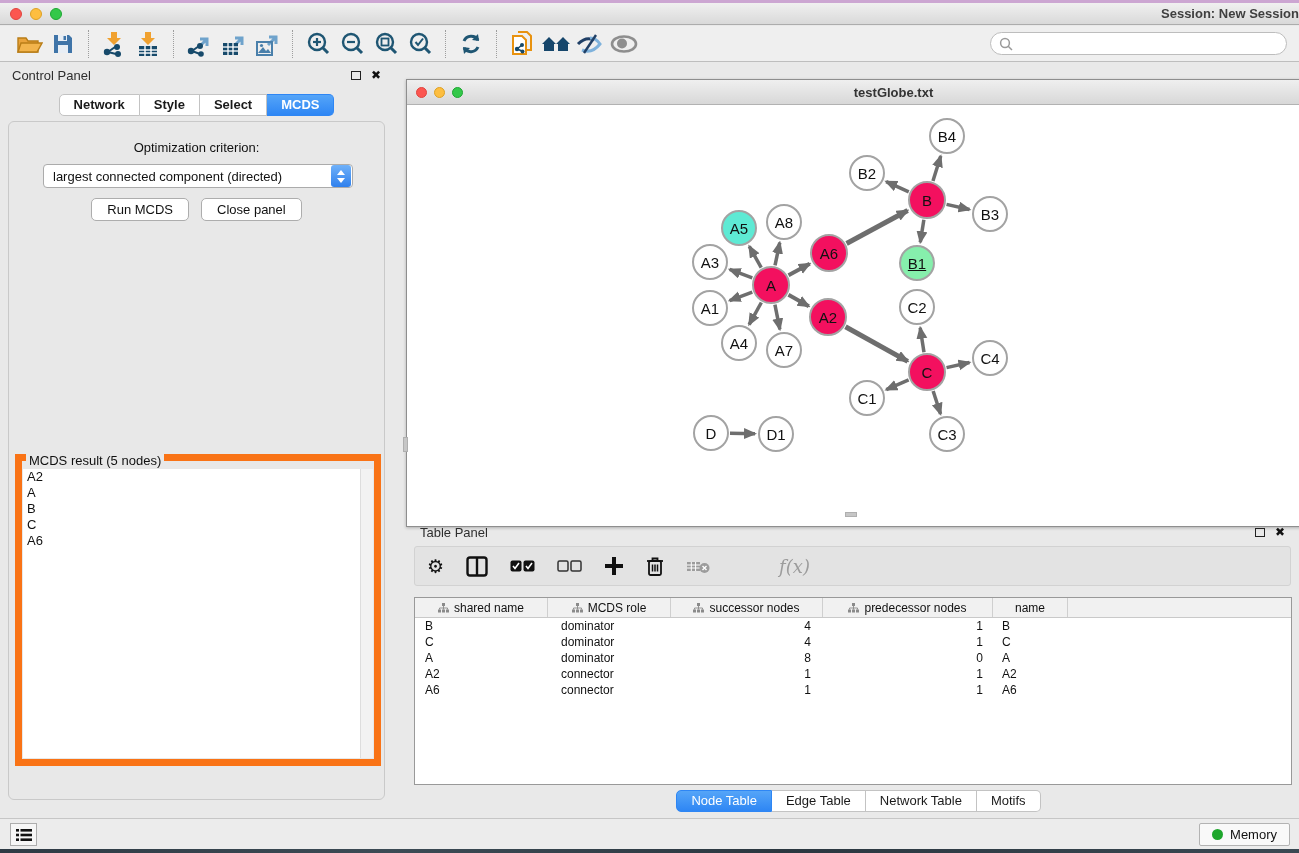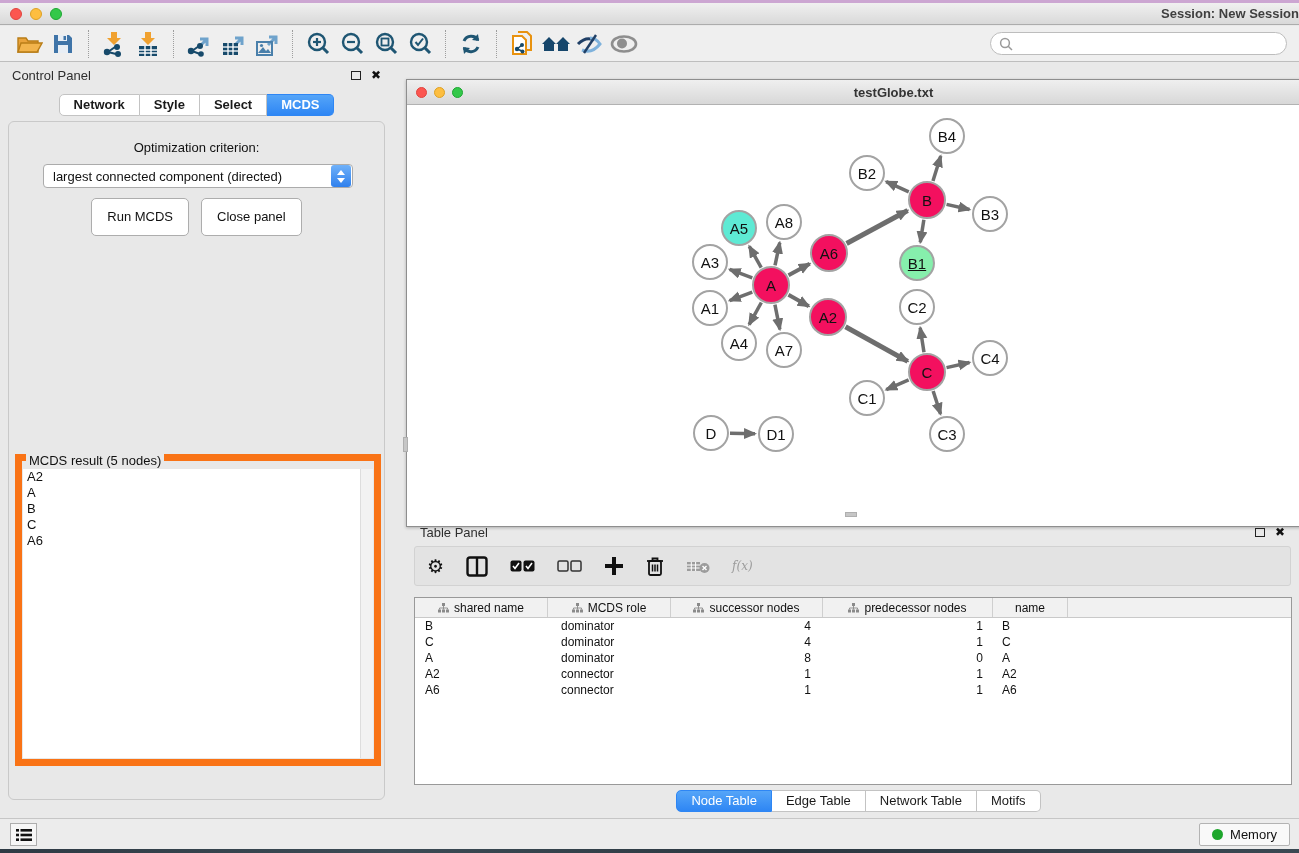--- a/index.html
+++ b/index.html
@@ -46,21 +46,21 @@
   .opt-label { text-align:center; font-size:13px; color:#111; margin-top:18px; }
   .selectbox { position:absolute; left:34px; top:42px; width:310px; height:24px; background:#FFF;
     border:1px solid #ABABAB; border-radius:4px; display:flex; align-items:center; }
   .selectbox .selval { flex:1; font-size:13px; color:#111; padding-left:9px; white-space:nowrap; }
   .stepper { width:20px; height:22px; background:linear-gradient(#6FB1F9,#2F80ED); border-radius:3px;
     margin-right:1px; display:flex; flex-direction:column; align-items:center; justify-content:center; gap:3px; }
   .tri-up { width:0; height:0; border-left:4px solid transparent; border-right:4px solid transparent; border-bottom:5px solid #FFF; }
   .tri-dn { width:0; height:0; border-left:4px solid transparent; border-right:4px solid transparent; border-top:5px solid #FFF; }
   .btn-row { position:absolute; left:0; top:76px; width:100%; display:flex; justify-content:center; gap:12px; }
   .pushbtn { font-size:13px; color:#111; background:#FFF; border:1px solid #ADADAD; border-radius:5px;
-    padding:3px 15px 4px; height:38px; font-family:"Liberation Sans",sans-serif; }
+    padding:3px 15px 4px; height:23px; font-family:"Liberation Sans",sans-serif; }
 
   .result-box { position:absolute; left:6px; top:332px; width:366px; height:312px; border:7px solid #f97316; }
   .result-legend { position:absolute; left:4px; top:-8px; background:#E8E8E8; font-size:13px; color:#111; padding:0 3px; }
   .result-list { position:absolute; left:1px; top:8px; right:1px; bottom:1px; background:#FFF; overflow:hidden; }
   .result-scroll { position:absolute; right:0; top:0; width:13px; height:100%; background:#F2F2F2; border-left:1px solid #DDD; }
   .result-item { font-size:13px; color:#111; line-height:16px; padding-left:4px; }
 
   
   #network-window { position:absolute; left:406px; top:79px; width:975px; height:448px;
     background:#FFF; border:1px solid #8E8E8E; box-shadow:0 1px 3px rgba(0,0,0,.25); }
@@ -76,21 +76,21 @@
   .resize-grip { position:absolute; right:2px; bottom:2px; width:13px; height:13px;
     background:repeating-linear-gradient(135deg,transparent 0 3px,#ABABAB 3px 4px); }
   .v-grip { position:absolute; left:403px; top:437px; width:5px; height:15px; background:#C6C6C6; border:1px solid #AFAFAF; }
   .h-grip { position:absolute; left:845px; top:512px; width:12px; height:5px; background:#C6C6C6; border:1px solid #AFAFAF; }
 
   
   #table-panel { position:absolute; left:406px; top:519px; width:893px; height:296px; }
   .tp-toolbar { position:absolute; left:8px; top:27px; width:877px; height:40px; background:#E3E3E3;
     border:1px solid #D2D2D2; border-radius:3px; display:flex; align-items:center; padding:0 12px; gap:22px; }
   .tp-ic { display:flex; align-items:center; justify-content:center; }
-  .fx-label { font-family:"DejaVu Serif",serif; font-style:italic; font-size:12px; color:#9C9C9C; }
+  .fx-label { font-family:"DejaVu Serif",serif; font-style:italic; font-size:18px; color:#9C9C9C;margin-left:47px; }
   .gear-glyph { font-family:"DejaVu Sans",sans-serif; font-size:19px; color:#111; line-height:1; }
 
   .node-table { position:absolute; left:8px; top:78px; width:878px; height:188px; background:#FFF; border:1px solid #999; }
   .nt-header { display:flex; height:20px; background:#F1F1F1; border-bottom:1px solid #C9C9C9; }
   .nt-hcell { display:flex; align-items:center; justify-content:center; gap:5px; font-size:12px; color:#111;
     border-right:1px solid #CFCFCF; height:100%; }
   .nt-row { display:flex; height:16px; }
   .nt-cell { font-size:12px; color:#111; line-height:16px; white-space:nowrap; }
   .c0 { width:133px; padding-left:10px; }
   .c1 { width:123px; padding-left:13px; }

